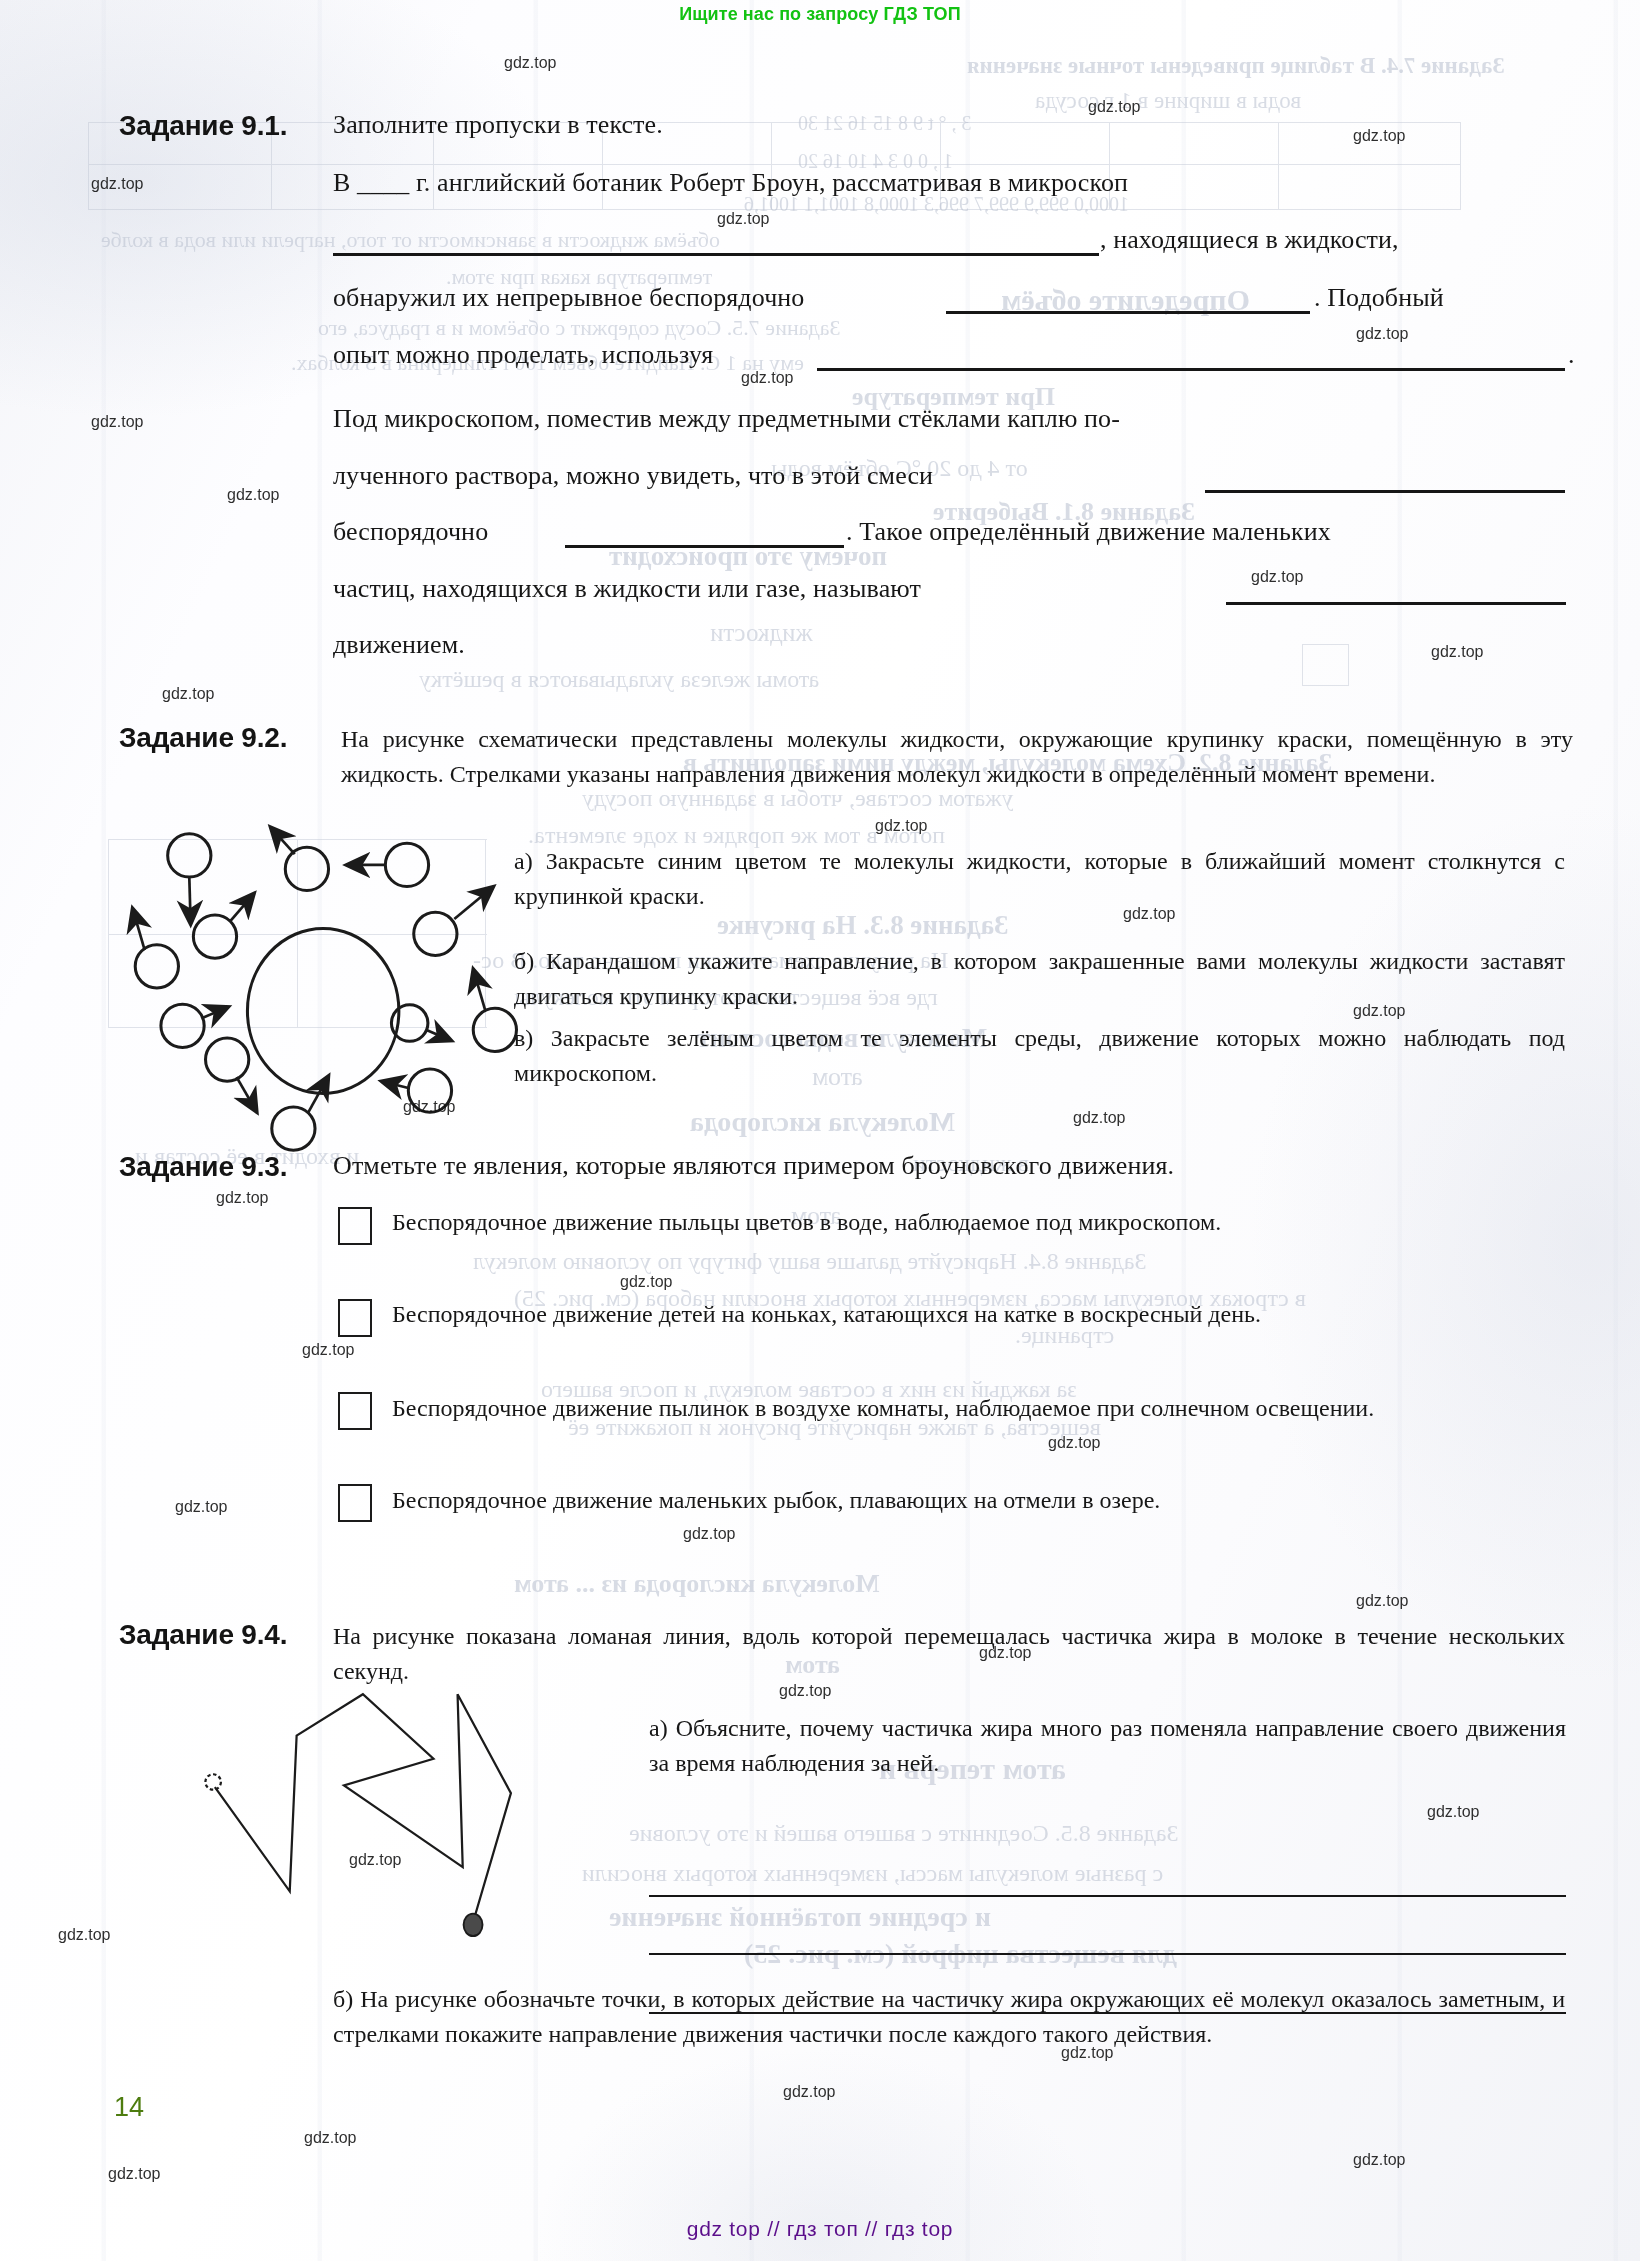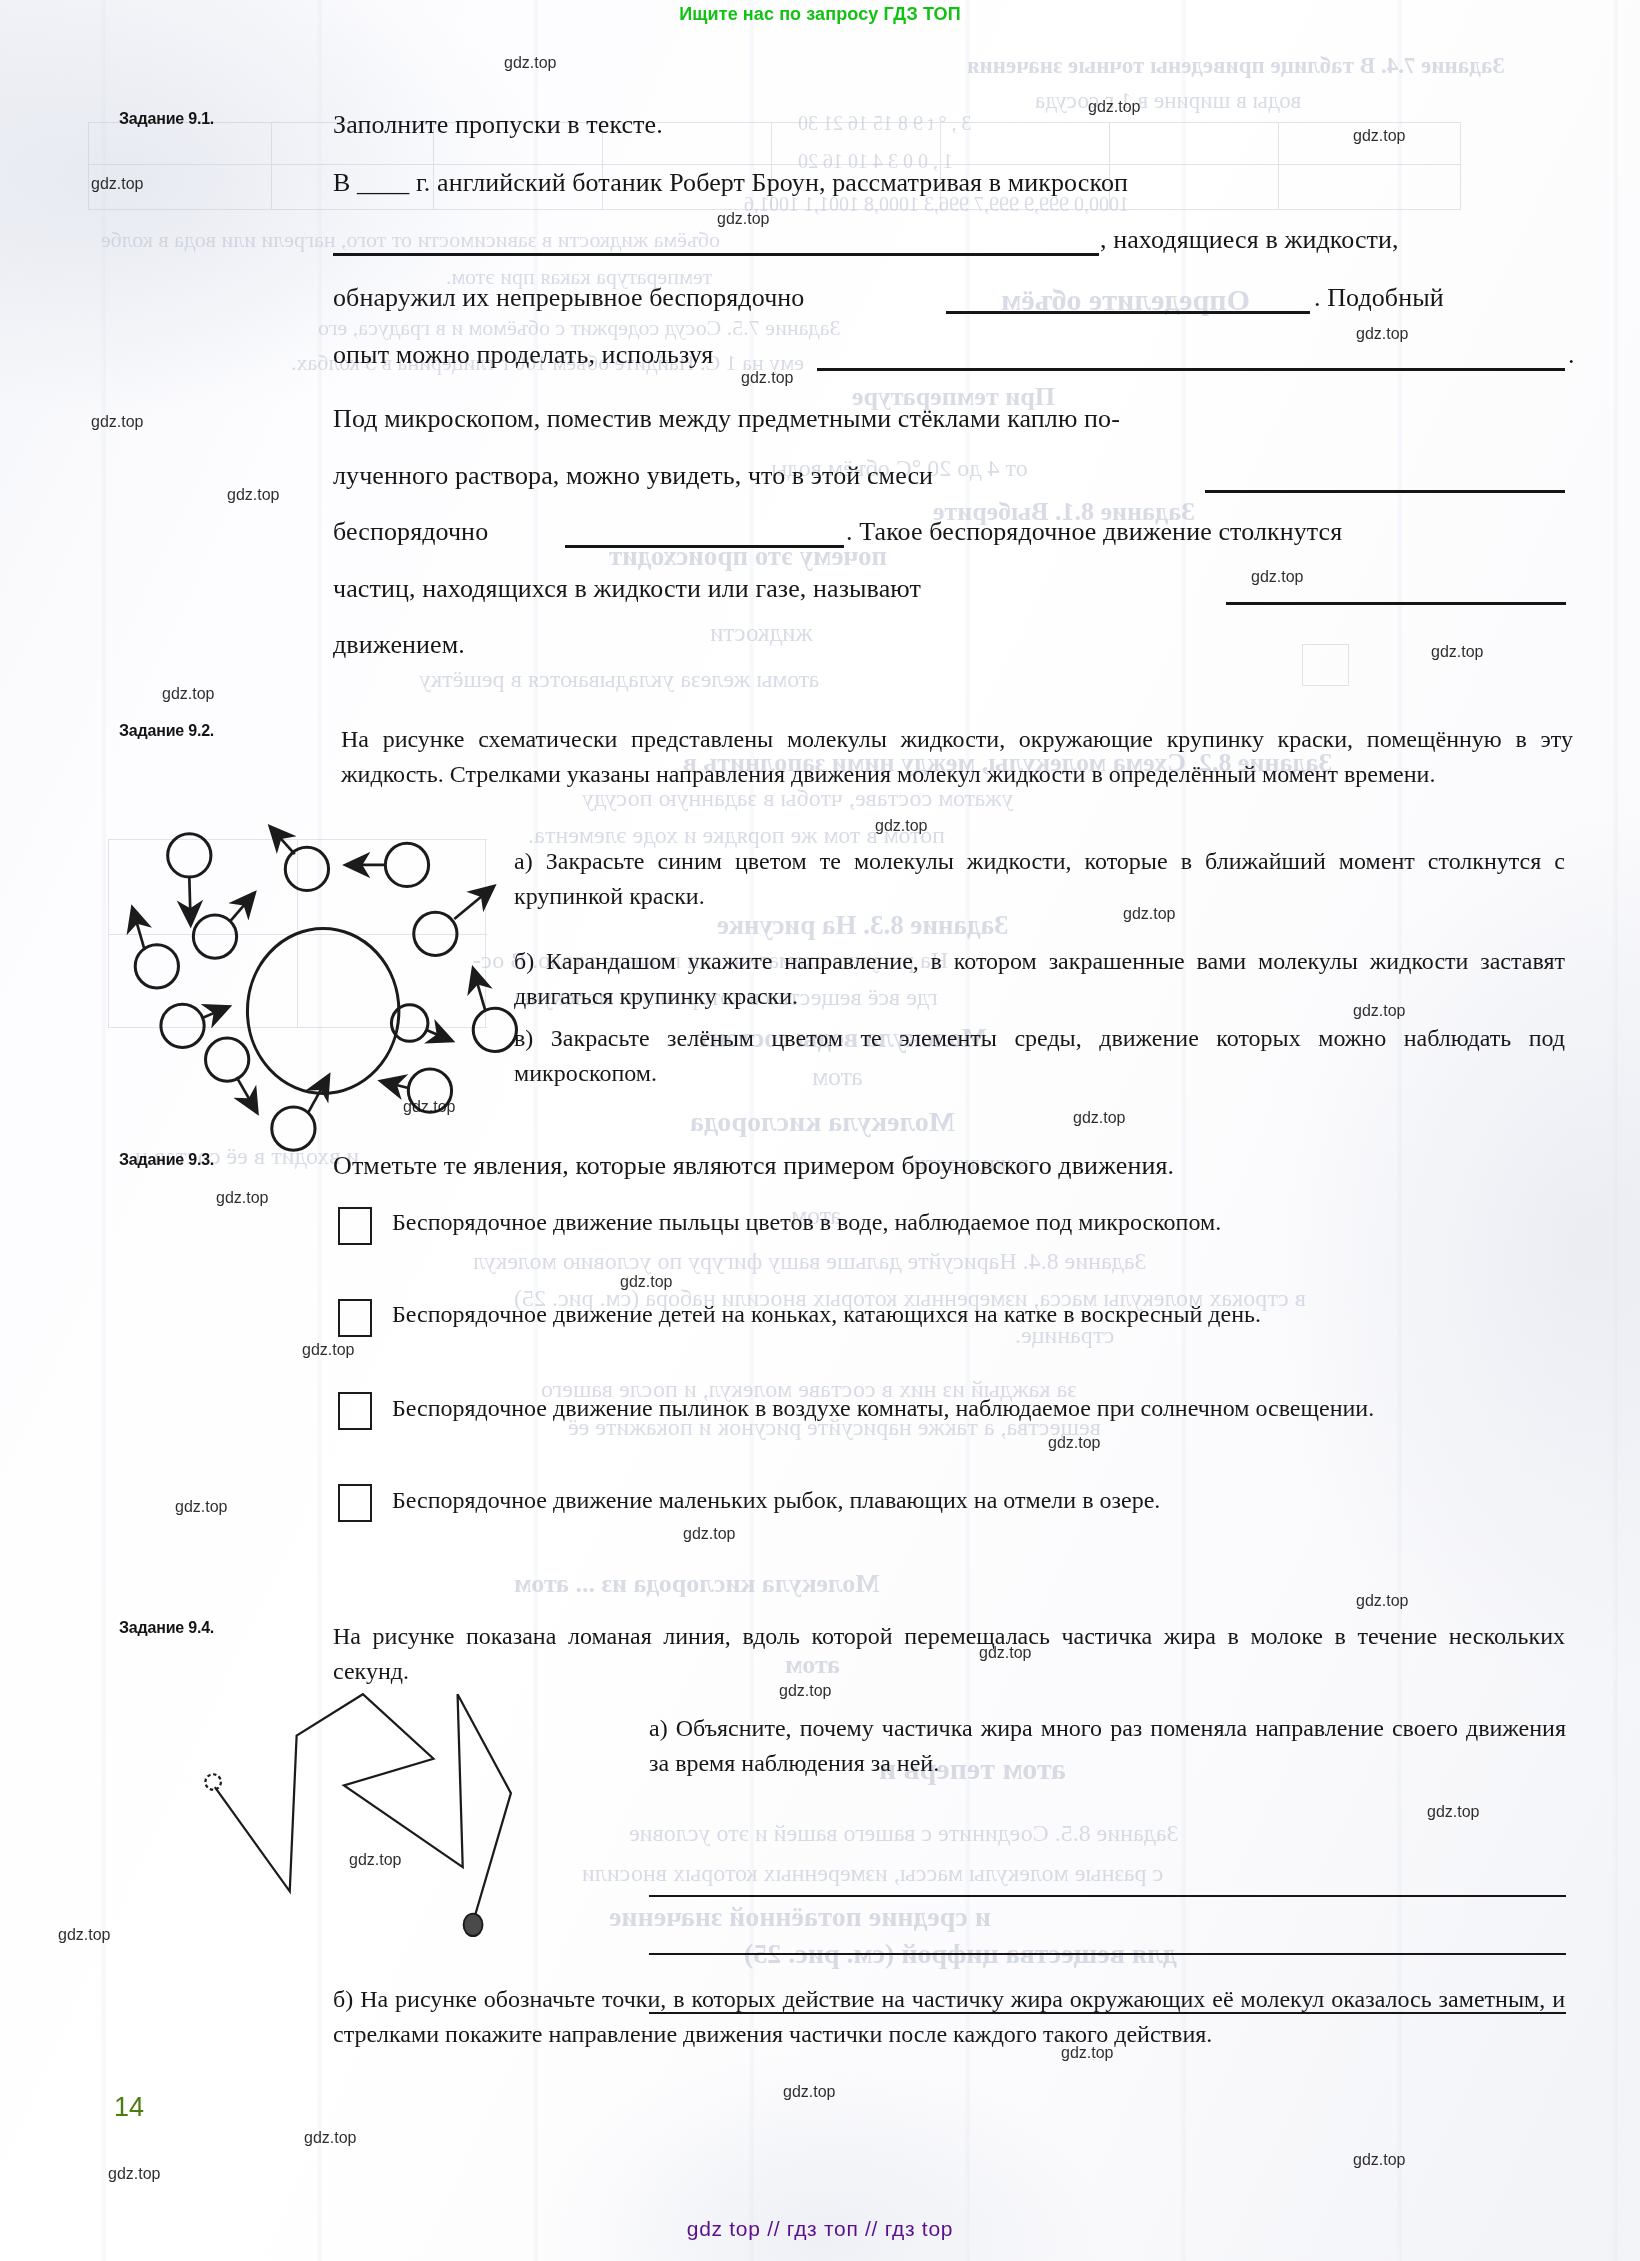--- a/index.html
+++ b/index.html
@@ -65,21 +65,21 @@
   }
 
   .wm{
     position:absolute;color:#111;opacity:.88;
     font-family:"Liberation Sans", sans-serif;font-size:16px;
     white-space:nowrap;pointer-events:none;user-select:none;
   }
 
   .task-label{
     position:absolute;font-family:"Liberation Sans", sans-serif;
-    font-weight:bold;font-size:16px;color:#141414;letter-spacing:-0.2px;
+    font-weight:bold;font-size:28px;color:#141414;letter-spacing:-0.2px;
     white-space:nowrap;
     text-align:right;
   }
   .body-line{
     position:absolute;font-family:"Liberation Serif", serif;
     font-size:26px;color:#171717;white-space:nowrap;letter-spacing:0.1px;
   }
   .body-blk{
     position:absolute;font-family:"Liberation Serif", serif;
     font-size:24px;color:#171717;line-height:35px;
@@ -197,21 +197,21 @@
 <div class="rule" style="left:817px;top:368px;width:748px;"></div>
 <div class="body-line" style="left:1568px;top:340px;">.</div>
 
 <div class="body-line" style="left:333px;top:404px;">Под микроскопом, поместив между предметными стёклами каплю по-</div>
 
 <div class="body-line" style="left:333px;top:461px;">лученного раствора, можно увидеть, что в этой смеси</div>
 <div class="rule" style="left:1205px;top:490px;width:360px;"></div>
 
 <div class="body-line" style="left:333px;top:517px;">беспорядочно</div>
 <div class="rule" style="left:565px;top:545px;width:279px;"></div>
-<div class="body-line" style="left:846px;top:517px;">. Такое беспорядочное движение столкнутся</div>
+<div class="body-line" style="left:846px;top:517px;">. Такое определённый движение маленьких</div>
 
 <div class="body-line" style="left:333px;top:574px;">частиц, находящихся в жидкости или газе, называют</div>
 <div class="rule" style="left:1226px;top:602px;width:340px;"></div>
 
 <div class="body-line" style="left:333px;top:630px;">движением.</div>
 
 <div class="task-label" style="left:119px;top:722px;">Задание 9.2.</div>
 <div class="body-blk" style="left:333px;top:722px;width:1232px;margin-left:8px;">На рисунке схематически представлены молекулы жидкости, окружающие крупинку краски, помещённую в эту жидкость. Стрелками указаны направления движения молекул жидкости в определённый момент времени.</div>
 
 <div class="fig" style="left:108px;top:823px;">

